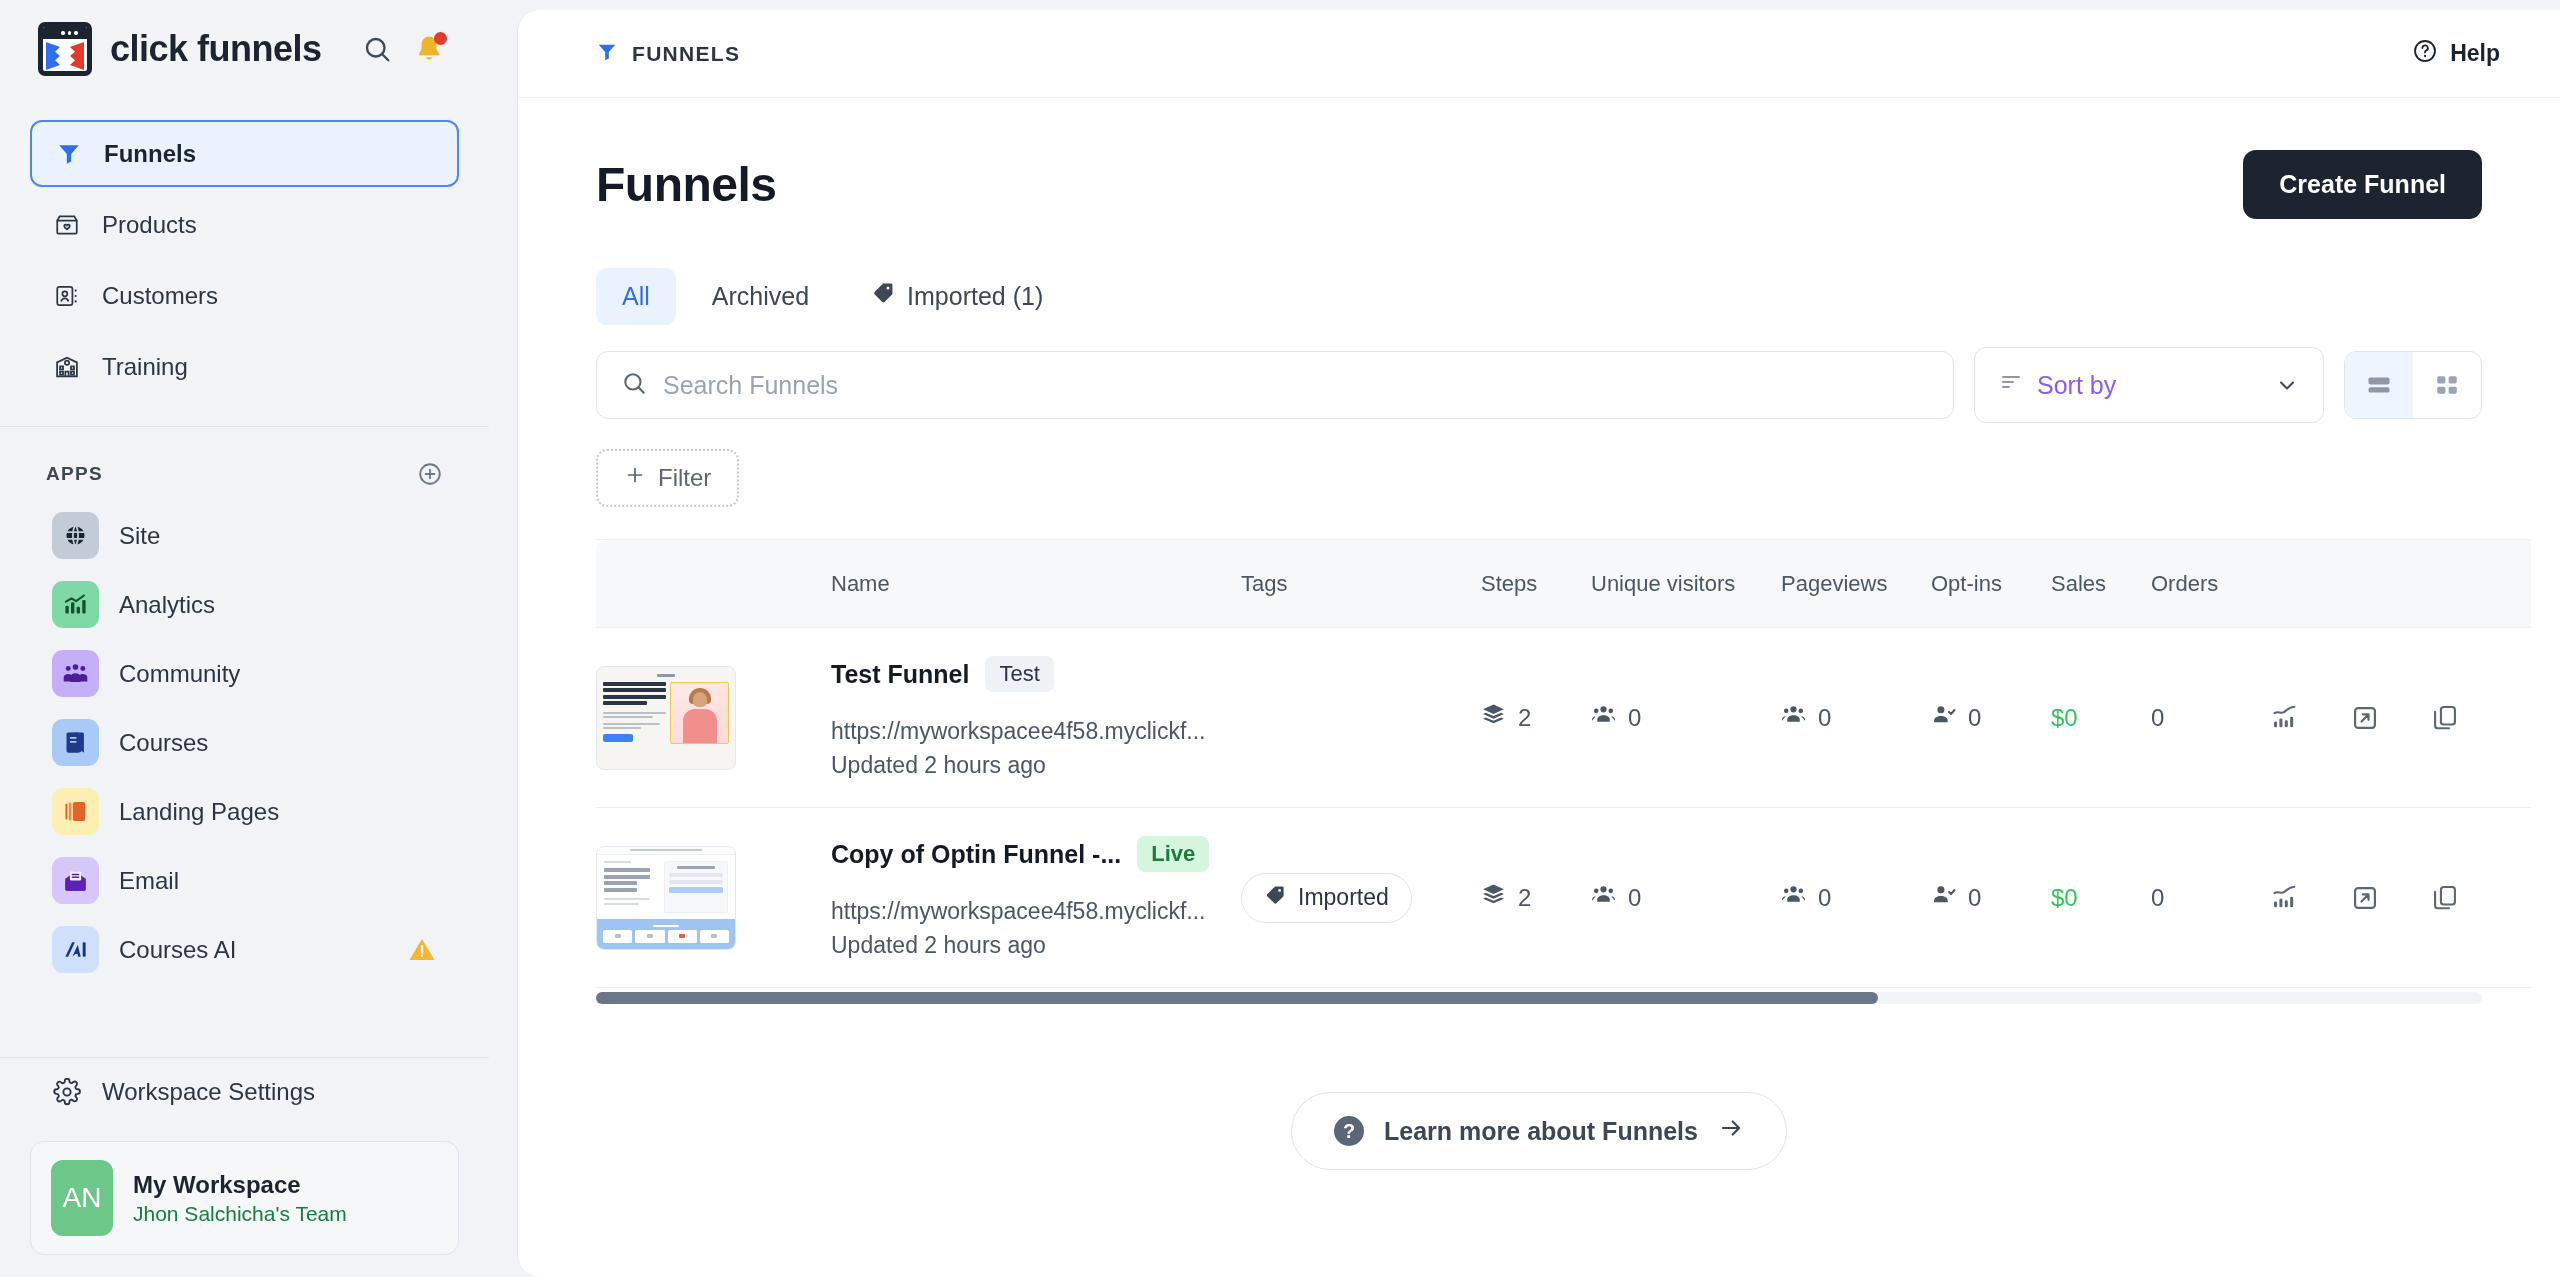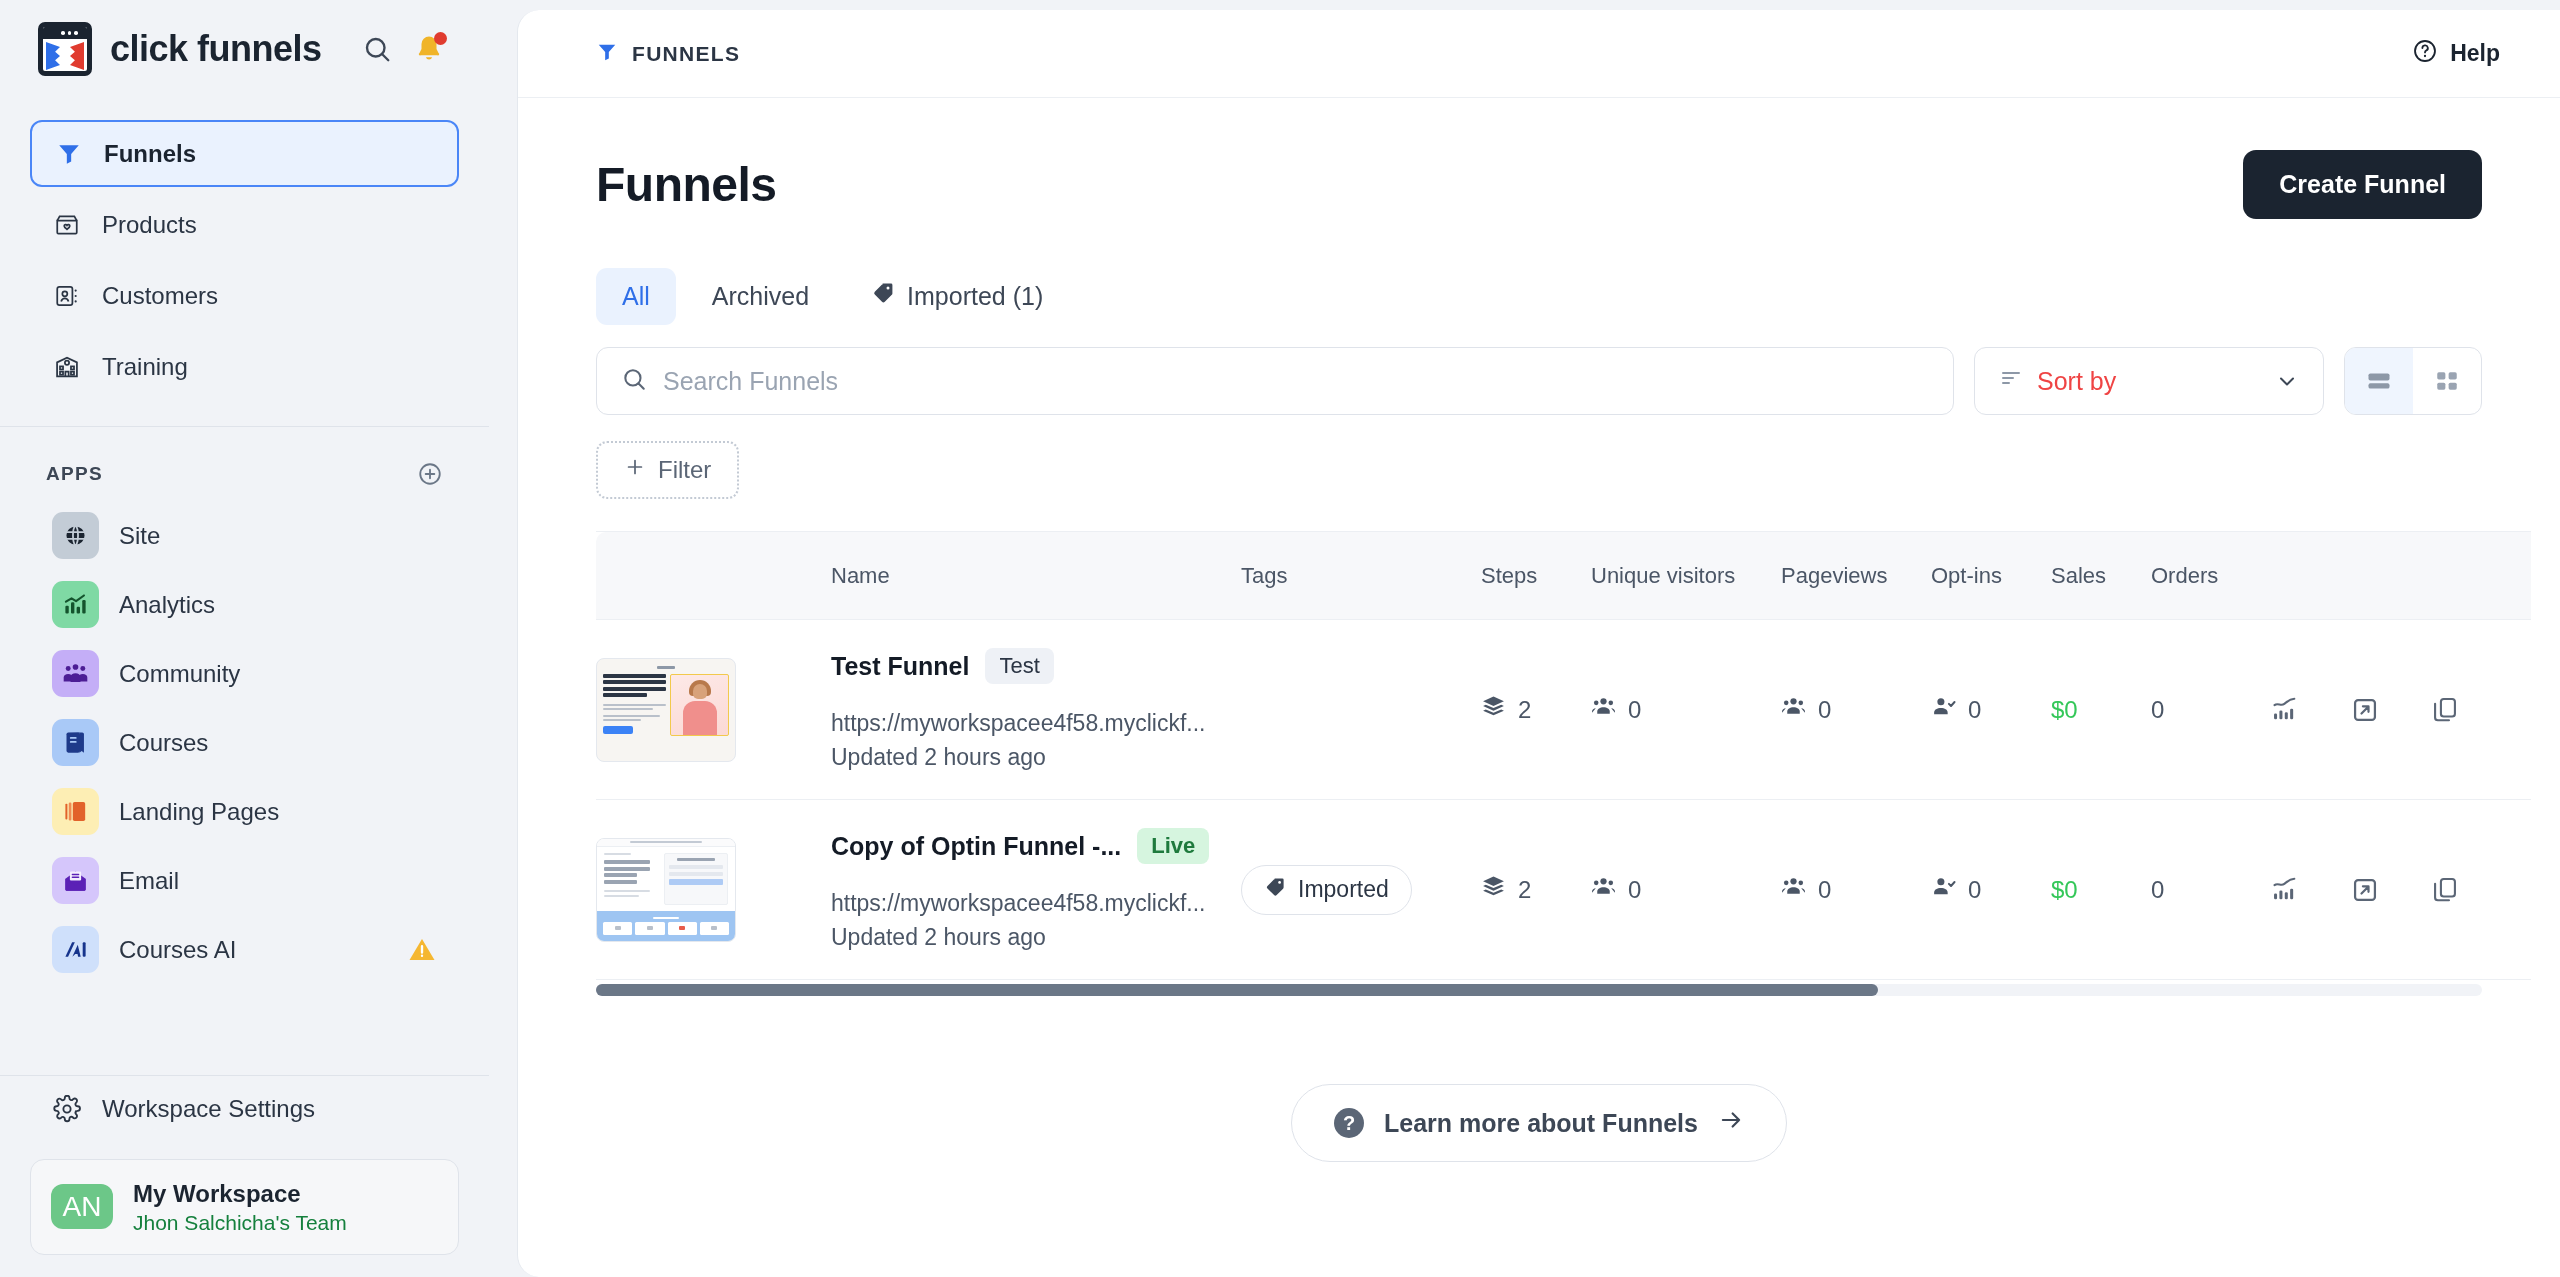--- a/index.html
+++ b/index.html
@@ -93,21 +93,21 @@
     font-size: 24px; color: #2b3544; cursor: pointer;
   }
   .ws-card {
     margin: 16px 30px 22px 30px;
     border: 1px solid #dfe3ea; border-radius: 14px;
     background: #f6f7f9;
     display: flex; align-items: center; gap: 20px;
     padding: 18px 20px; cursor: pointer;
   }
   .ws-avatar {
-    width: 62px; height: 45px; border-radius: 12px;
+    width: 62px; height: 76px; border-radius: 12px;
     background: #6cc788; color: #fff;
     display: flex; align-items: center; justify-content: center;
     font-size: 28px; font-weight: 400; flex-shrink: 0;
   }
   .ws-name { font-size: 24px; font-weight: 700; color: #1b2430; line-height: 1.3; }
   .ws-team { font-size: 21px; color: #15803d; line-height: 1.3; }
 
   
   .main {
     flex: 1; background: #fff;
@@ -151,24 +151,24 @@
     border: 1px solid #dfe3ea; border-radius: 12px;
     display: flex; align-items: center; gap: 16px; padding: 0 24px;
   }
   .search-box input {
     border: none; outline: none; flex: 1;
     font-size: 25px; color: #1b2430;
     font-family: "Liberation Sans", sans-serif; background: transparent;
   }
   .search-box input::placeholder { color: #9aa4b2; }
   .sort-box {
-    width: 350px; height: 68px;
+    width: 350px; height: 76px;
     border: 1px solid #dfe3ea; border-radius: 12px;
     display: flex; align-items: center; gap: 14px; padding: 0 24px;
-    font-size: 25px; color: #ef4444; cursor: pointer;
+    font-size: 25px; color: #8b5cf6; cursor: pointer;
   }
   .sort-chev { margin-left: auto; display: flex; color: #3d4756; }
   .view-toggle {
     display: flex; border: 1px solid #dfe3ea; border-radius: 12px; overflow: hidden;
     height: 68px;
   }
   .view-btn {
     width: 68px; display: flex; align-items: center; justify-content: center;
     cursor: pointer; color: #9aa4b2;
   }

